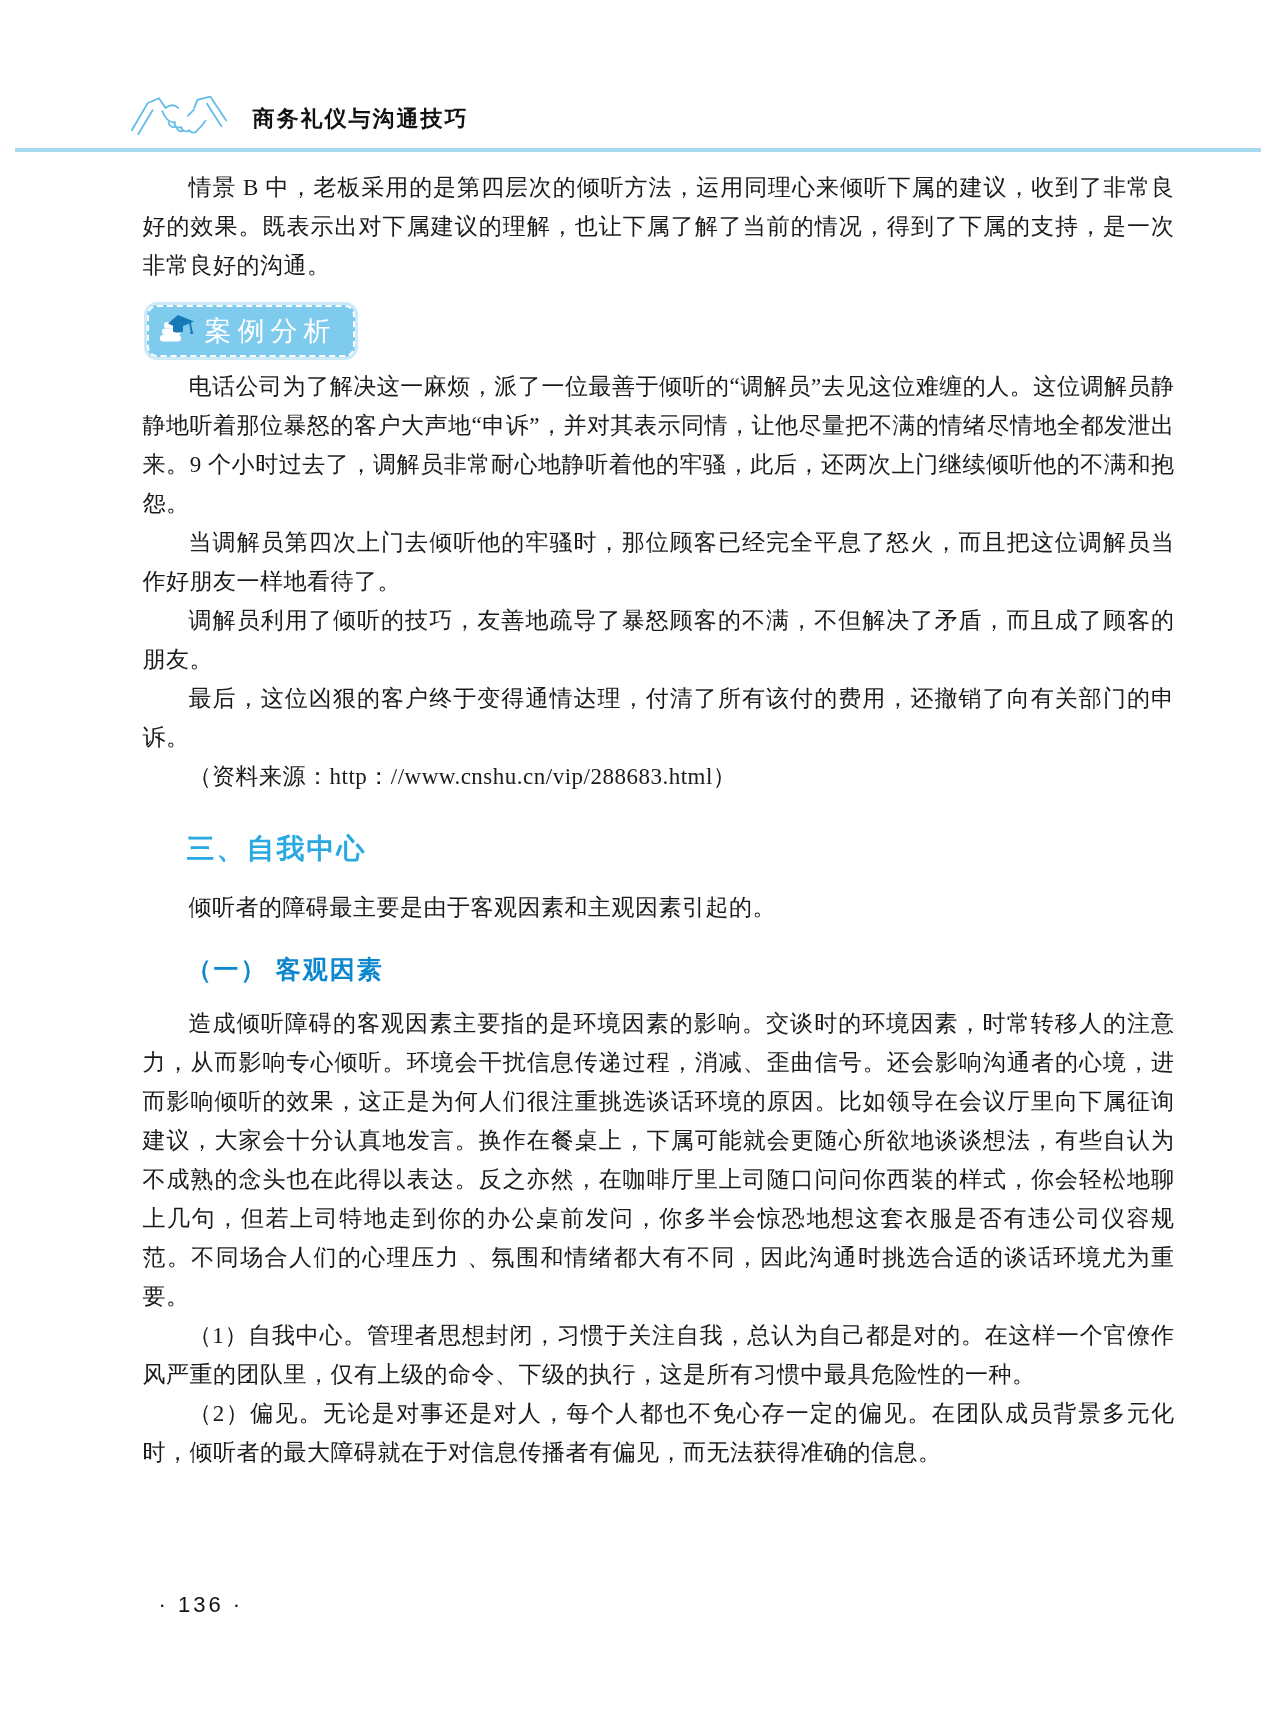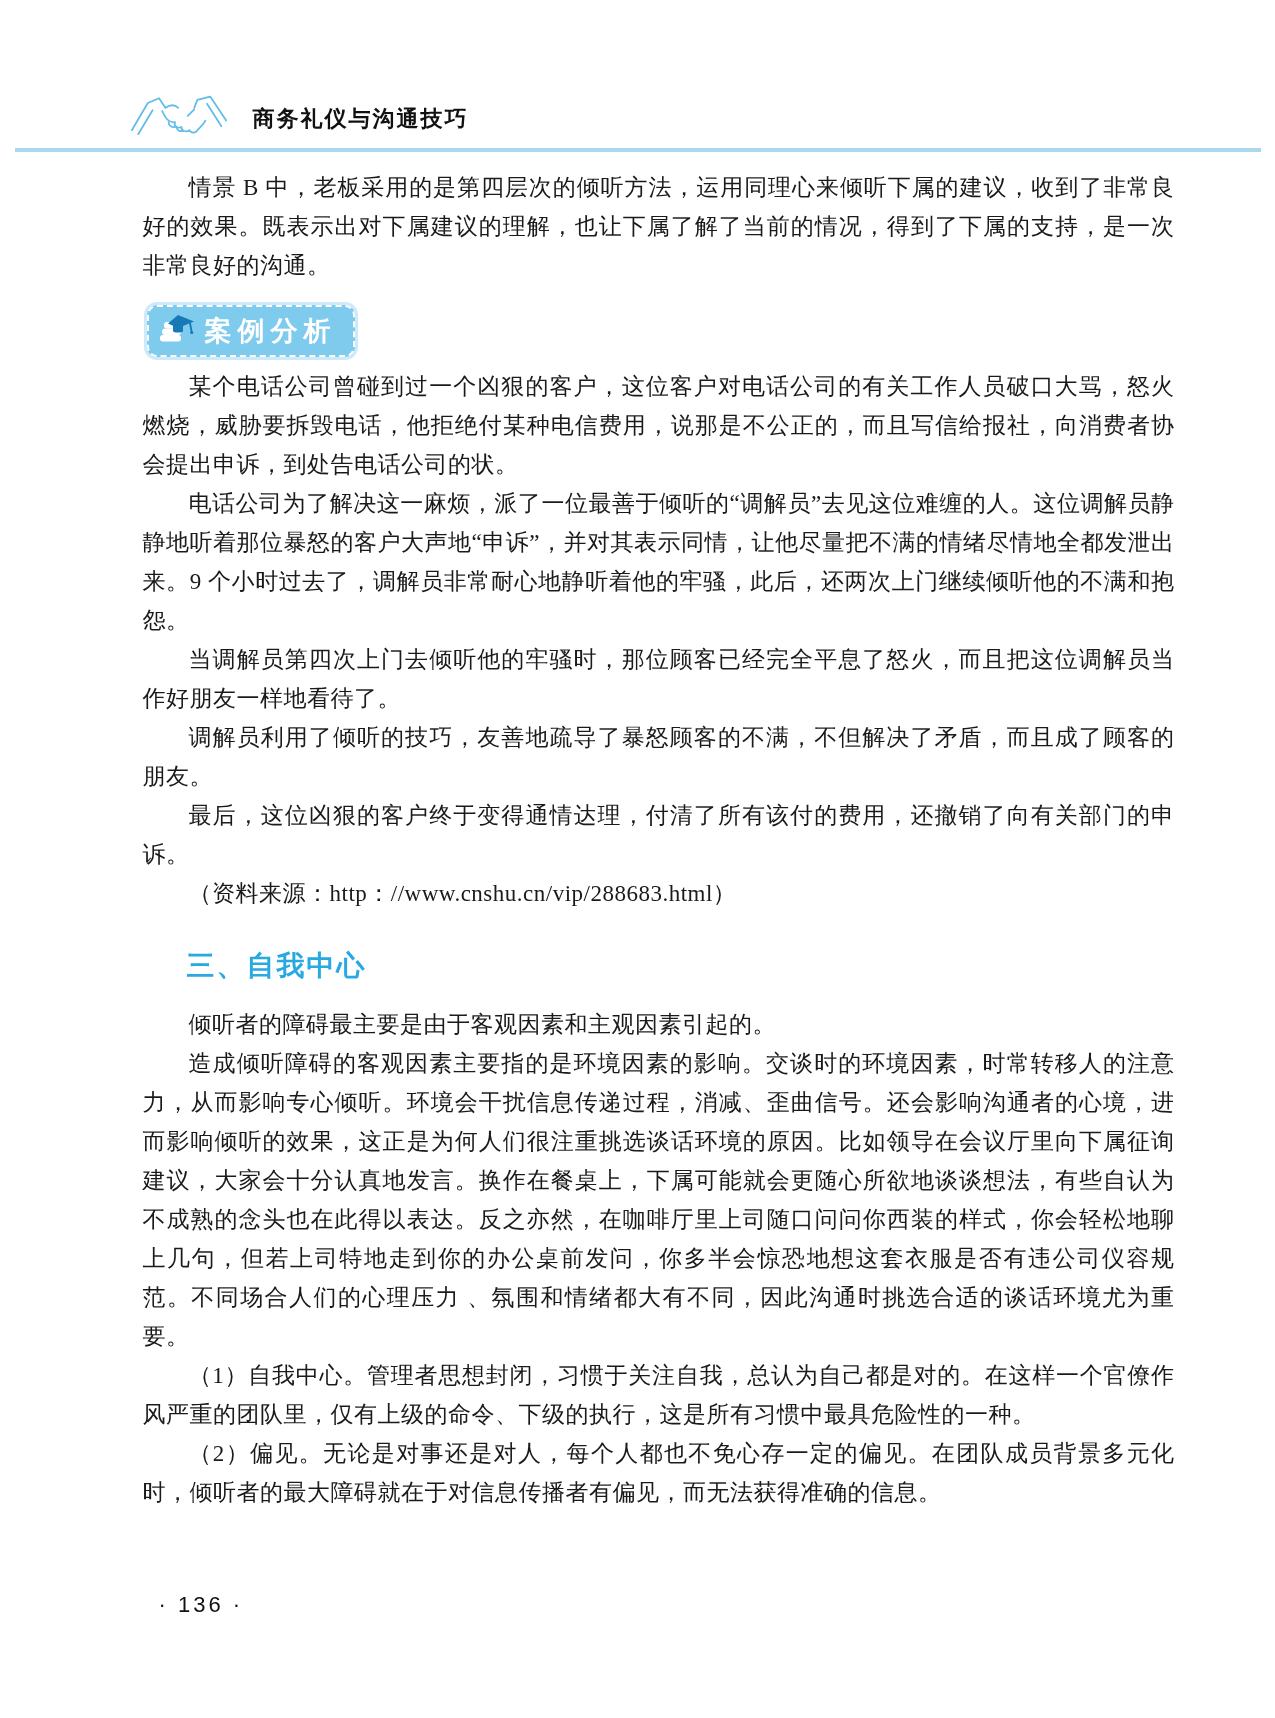--- a/index.html
+++ b/index.html
@@ -49,21 +49,20 @@
   .badge{
     display:inline-flex;
     align-items:center;
     gap:10px;
     margin:20px 0 10px 4px;
     padding:6px 16px 6px 10px;
     background:#7fcbee;
     border:2px dashed #ffffff;
     border-radius:10px;
     box-shadow:0 0 0 3px #cdeaf8;
-    font-weight:bold;
   }
   .badge-icon{line-height:0;}
   .badge-label{
     color:#ffffff;
     font-size:27px;
     letter-spacing:6px;
     font-family:"Liberation Serif","DejaVu Serif",serif;
   }
   .source-line{margin-top:0;}
   
@@ -134,31 +133,31 @@
             <polygon points="19,1 35,7.5 19,14 9,9.5"></polygon>
             <path d="M14 11.5 L14 17 C14 19 24 19 24 17 L24 11.5 Z"></path>
           </g>
           <path d="M31 9 L32.5 17" stroke="#1779b6" stroke-width="1.8" fill="none" stroke-linecap="round"></path>
           <circle cx="32.7" cy="18.5" r="1.6" fill="#1779b6"></circle>
         </svg>
       </span>
       <span class="badge-label">案例分析</span>
     </div>
 
-    <p class="body">某个电话公司曾碰到过一个凶狠的客户，这位客户对电话公司的有关工作人员破口大骂，怒火燃烧，威胁要拆毁电话，他拒绝付某种电信费用，说那是不公正的，而且写信给报社，向消费者协会提出申诉，到处告电话公司的状。</p>
     <p class="body">电话公司为了解决这一麻烦，派了一位最善于倾听的“调解员”去见这位难缠的人。这位调解员静静地听着那位暴怒的客户大声地“申诉”，并对其表示同情，让他尽量把不满的情绪尽情地全都发泄出来。9 个小时过去了，调解员非常耐心地静听着他的牢骚，此后，还两次上门继续倾听他的不满和抱怨。</p>
     <p class="body">当调解员第四次上门去倾听他的牢骚时，那位顾客已经完全平息了怒火，而且把这位调解员当作好朋友一样地看待了。</p>
     <p class="body">调解员利用了倾听的技巧，友善地疏导了暴怒顾客的不满，不但解决了矛盾，而且成了顾客的朋友。</p>
     <p class="body">最后，这位凶狠的客户终于变得通情达理，付清了所有该付的费用，还撤销了向有关部门的申诉。</p>
     <p class="body source-line">（资料来源：http：//www.cnshu.cn/vip/288683.html）</p>
 
     <h2 class="sec-title">三、自我中心</h2>
 
     <p class="body">倾听者的障碍最主要是由于客观因素和主观因素引起的。</p>
 
+    <h3 class="sub-title">（一） 客观因素</h3>
     <p class="body">造成倾听障碍的客观因素主要指的是环境因素的影响。交谈时的环境因素，时常转移人的注意力，从而影响专心倾听。环境会干扰信息传递过程，消减、歪曲信号。还会影响沟通者的心境，进而影响倾听的效果，这正是为何人们很注重挑选谈话环境的原因。比如领导在会议厅里向下属征询建议，大家会十分认真地发言。换作在餐桌上，下属可能就会更随心所欲地谈谈想法，有些自认为不成熟的念头也在此得以表达。反之亦然，在咖啡厅里上司随口问问你西装的样式，你会轻松地聊上几句，但若上司特地走到你的办公桌前发问，你多半会惊恐地想这套衣服是否有违公司仪容规范。不同场合人们的心理压力 、氛围和情绪都大有不同，因此沟通时挑选合适的谈话环境尤为重要。</p>
 
     <p class="body">（1）自我中心。管理者思想封闭，习惯于关注自我，总认为自己都是对的。在这样一个官僚作风严重的团队里，仅有上级的命令、下级的执行，这是所有习惯中最具危险性的一种。</p>
     <p class="body">（2）偏见。无论是对事还是对人，每个人都也不免心存一定的偏见。在团队成员背景多元化时，倾听者的最大障碍就在于对信息传播者有偏见，而无法获得准确的信息。</p>
     
 
   </div>
 
   <span class="page-number">· 136 ·</span>
 

